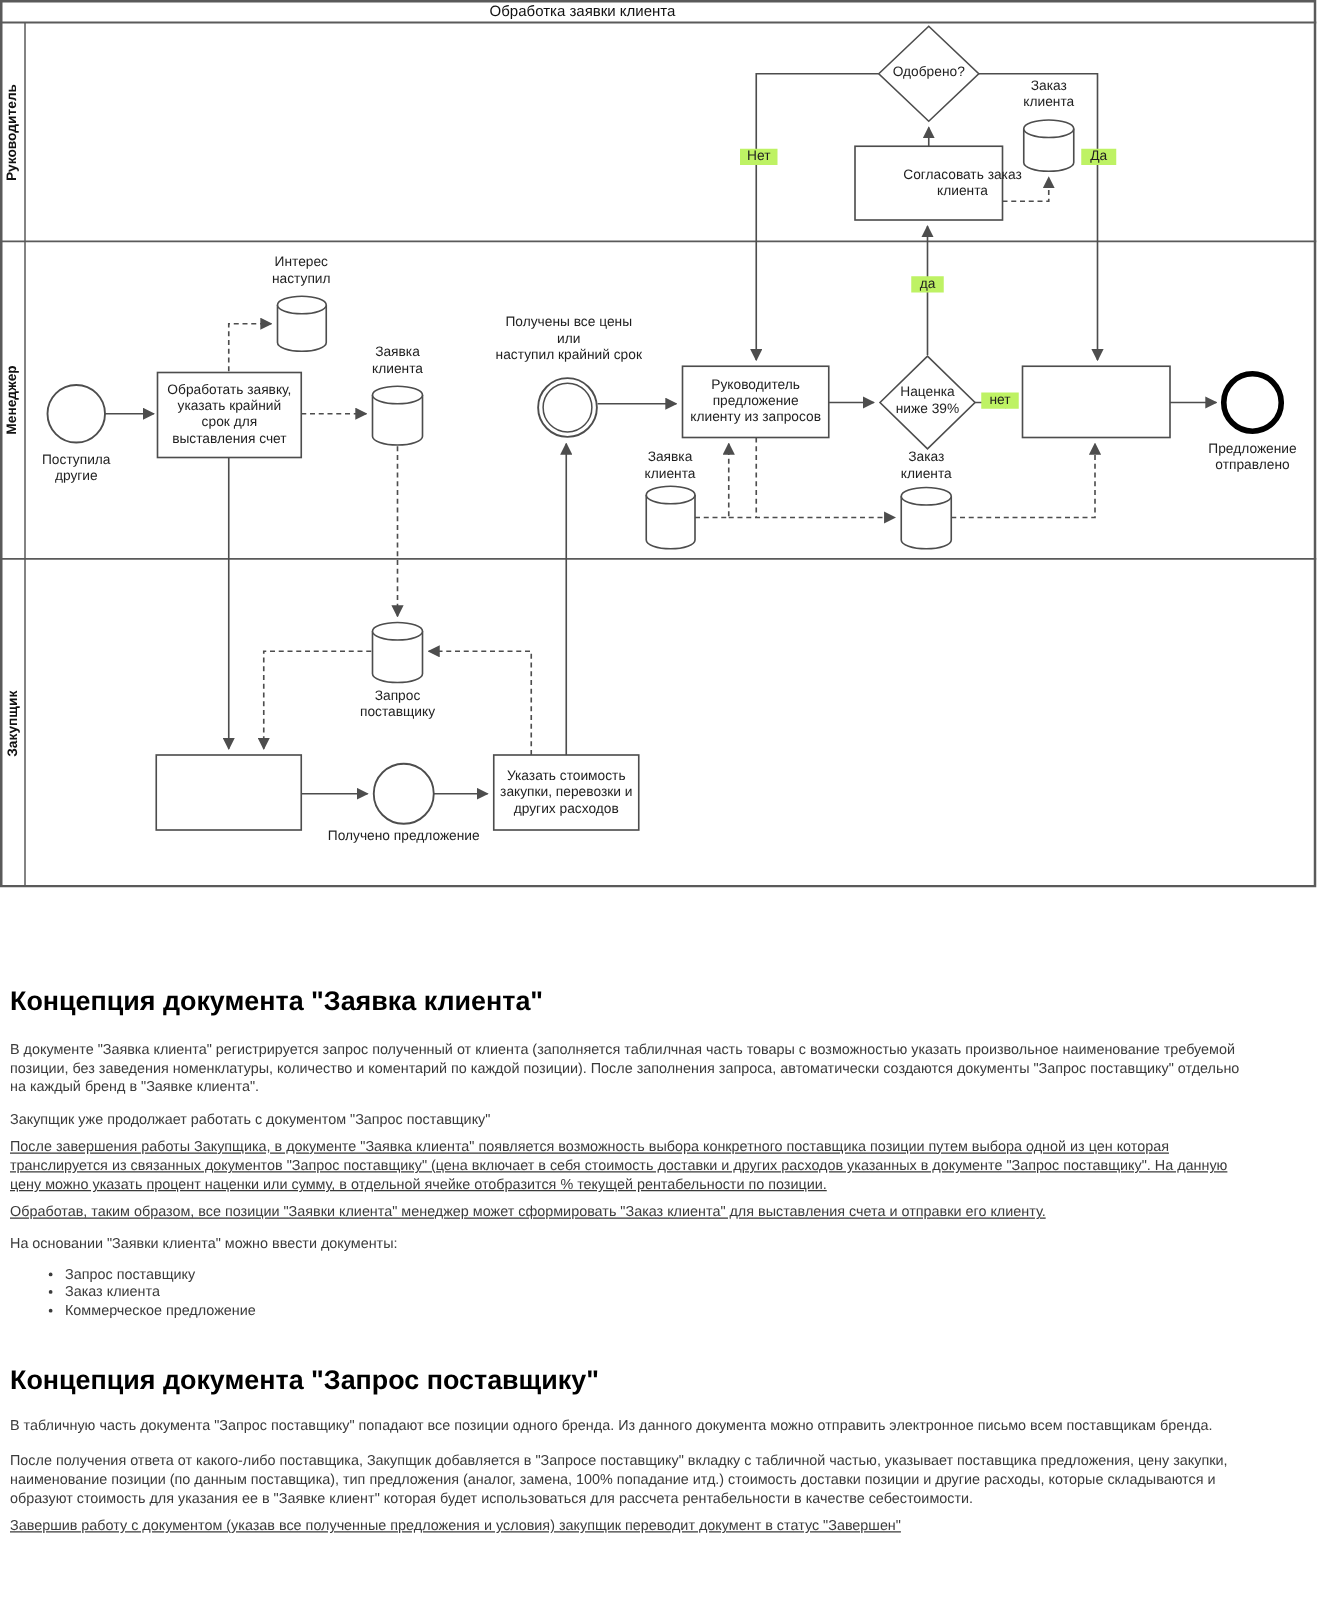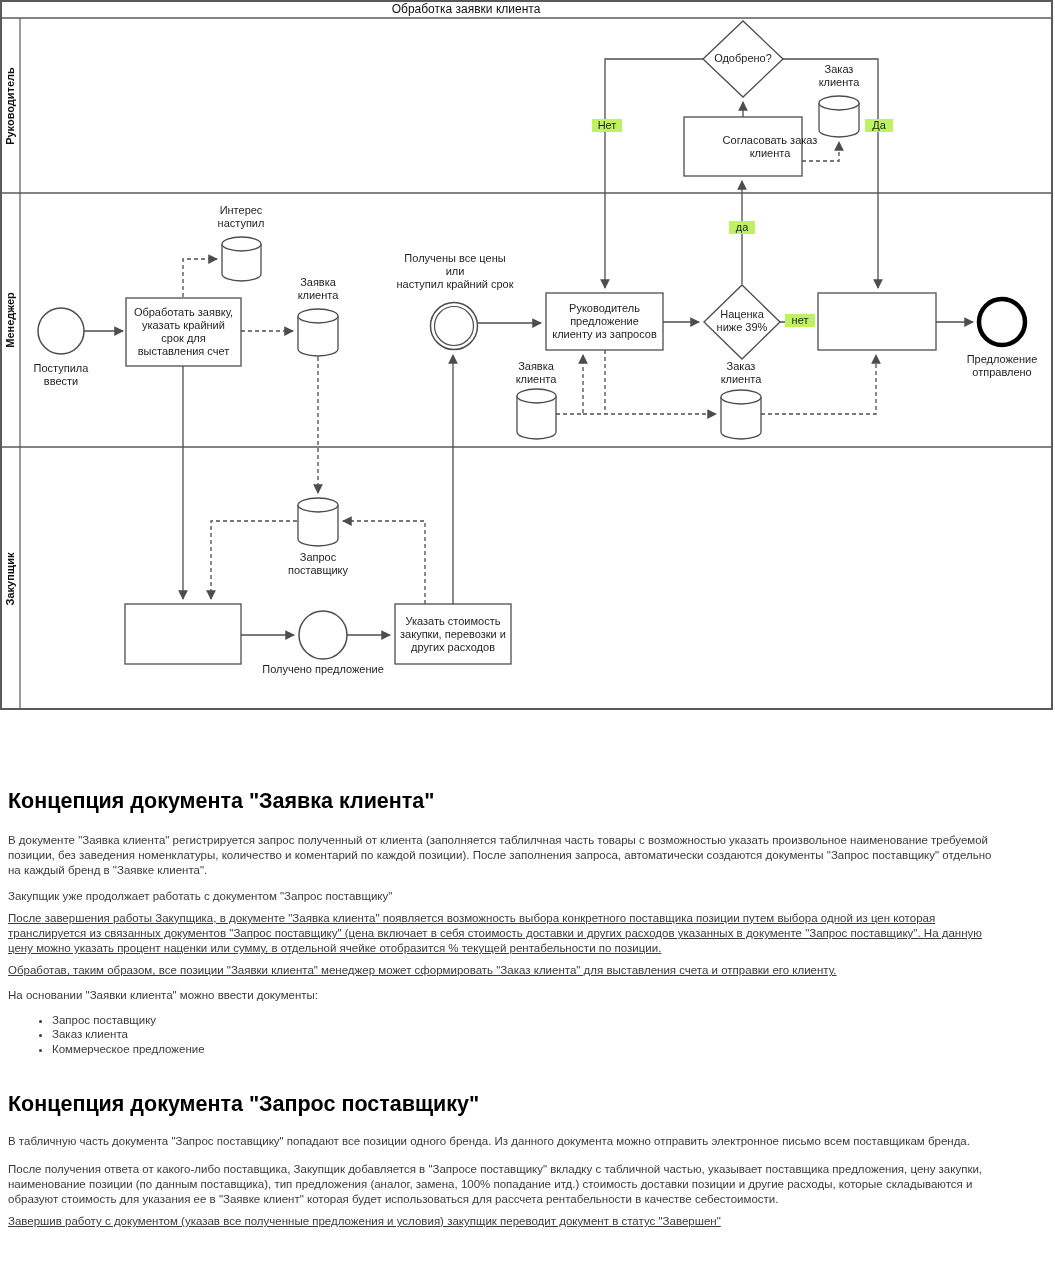--- a/index.html
+++ b/index.html
@@ -125,21 +125,21 @@
 
   <div class="dlabel" style="left:693px;top:52px;width:100px;">Одобрено?</div>
   <div class="dlabel boxlabel" style="left:684px;top:117px;width:118px;height:59px;margin-left:27px;">Согласовать заказ
 клиента</div>
   <div class="dlabel" style="left:809px;top:63px;width:60px;">Заказ
 клиента</div>
   <div class="dlabel edge-label" style="left:592px;top:119px;width:28px;">Нет</div>
   <div class="dlabel edge-label" style="left:865px;top:119px;width:26px;">Да</div>
 
   <div class="dlabel" style="left:21px;top:362px;width:80px;">Поступила
-ввести</div>
+другие</div>
   <div class="dlabel boxlabel" style="left:126px;top:298px;width:115px;height:68px;">Обработать заявку,
 указать крайний
 срок для
 выставления счет</div>
   <div class="dlabel" style="left:211px;top:204px;width:60px;">Интерес
 наступил</div>
   <div class="dlabel" style="left:288px;top:276px;width:60px;">Заявка
 клиента</div>
   <div class="dlabel" style="left:385px;top:252px;width:140px;">Получены все цены
 или

